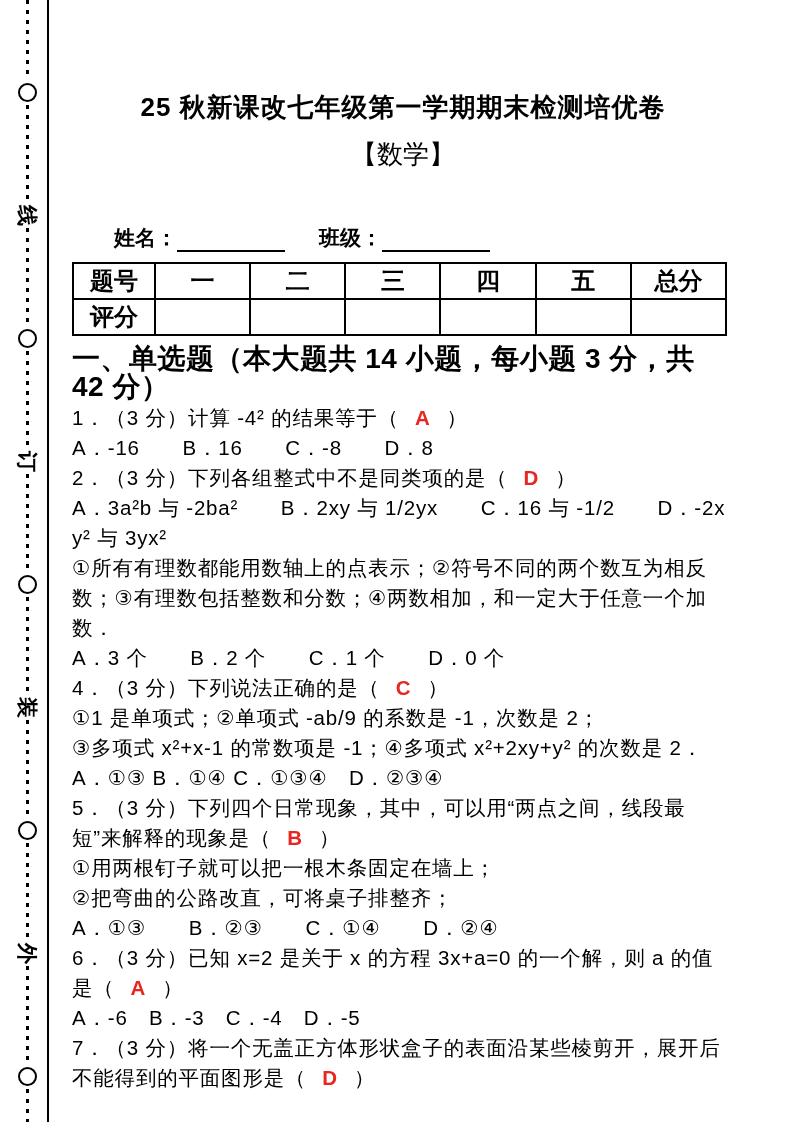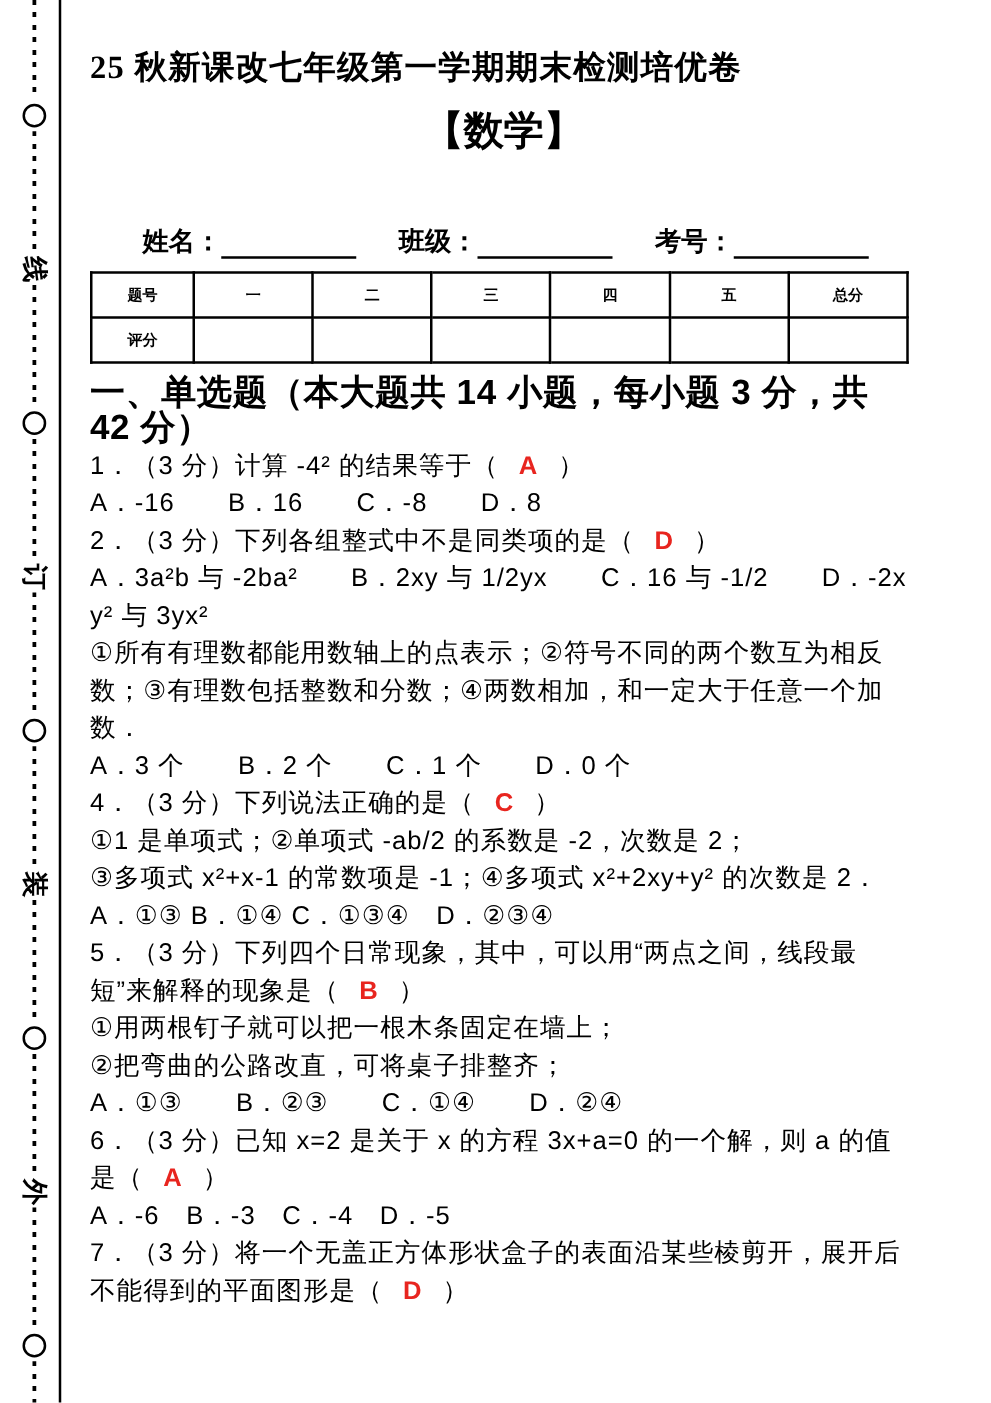--- a/index.html
+++ b/index.html
@@ -36,47 +36,47 @@
   }
   .page-border-line {
     position: absolute; left: 47px; top: 0; bottom: 0; width: 2px;
     background: #000;
   }
 
   
   .content { position: absolute; left: 72px; top: 0; width: 662px; }
 
   .title {
-    margin-top: 36px; text-align: left;
-    font-size: 26px; font-weight: bold; letter-spacing: 1px; font-family: Liberation Serif, serif;
+    margin-top: 90px; text-align: center;
+    font-size: 26px; font-weight: bold; letter-spacing: 1px;
   }
   .subject {
     margin-top: 12px; text-align: center;
-    font-size: 32px; font-weight: bold;
+    font-size: 26px; font-weight: normal;
   }
 
   .fields {
     margin-top: 17px; padding-left: 42px;
     display: flex; align-items: flex-end; gap: 34px;
     font-size: 21px; font-weight: bold;
   }
   .field { display: flex; align-items: flex-end; margin-top: 35px; }
   .blank {
     display: inline-block; width: 108px; height: 20px;
     border-bottom: 2px solid #000;
   }
 
   table.score {
     margin-top: 10px; width: 655px;
     border-collapse: collapse; table-layout: fixed;
   }
   table.score td {
     border: 2px solid #000; height: 36px;
     text-align: center; vertical-align: middle;
-    font-size: 12px; font-weight: bold;
+    font-size: 24px; font-weight: bold;
   }
   td.qnum-col { width: 82px; }
 
   .section-title {
     margin-top: 9px;
     font-size: 28px; font-weight: bold; letter-spacing: 0.5px;
     line-height: 28px;
   }
 
   .questions { margin-top: 2px; }
@@ -124,24 +124,20 @@
 
   <div class="fields">
     <span class="field">
       <span>姓名：</span>
       <span class="blank"></span>
     </span>
     <span class="field">
       <span>班级：</span>
       <span class="blank"></span>
     </span>
-    <span class="field">
-      <span>考号：</span>
-      <span class="blank"></span>
-    </span>
   </div>
 
   <table class="score">
     <tbody>
         <tr>
       <td class="qnum-col">题号</td>
       <td>一</td>
       <td>二</td>
       <td>三</td>
       <td>四</td>
@@ -170,21 +166,21 @@
       <div class="q">
         <p>2．（3 分）下列各组整式中不是同类项的是（<span class="answer">D</span>）</p>
         <p>A．3a²b 与 -2ba²　　B．2xy 与 1/2yx　　C．16 与 -1/2　　D．-2xy² 与 3yx²</p>
       </div>
       <div class="q">
         <p>①所有有理数都能用数轴上的点表示；②符号不同的两个数互为相反数；③有理数包括整数和分数；④两数相加，和一定大于任意一个加数．</p>
         <p>A．3 个　　B．2 个　　C．1 个　　D．0 个</p>
       </div>
       <div class="q">
         <p>4．（3 分）下列说法正确的是（<span class="answer">C</span>）</p>
-        <p>①1 是单项式；②单项式 -ab/2 的系数是 -2，次数是 2；</p>
+        <p>①1 是单项式；②单项式 -ab/9 的系数是 -1，次数是 2；</p>
         <p>③多项式 x²+x-1 的常数项是 -1；④多项式 x²+2xy+y² 的次数是 2．</p>
         <p>A．①③ B．①④ C．①③④　D．②③④</p>
       </div>
       <div class="q">
         <p>5．（3 分）下列四个日常现象，其中，可以用“两点之间，线段最短”来解释的现象是（<span class="answer">B</span>）</p>
         <p>①用两根钉子就可以把一根木条固定在墙上；</p>
         <p>②把弯曲的公路改直，可将桌子排整齐；</p>
         <p>A．①③　　B．②③　　C．①④　　D．②④</p>
       </div>
       <div class="q">

